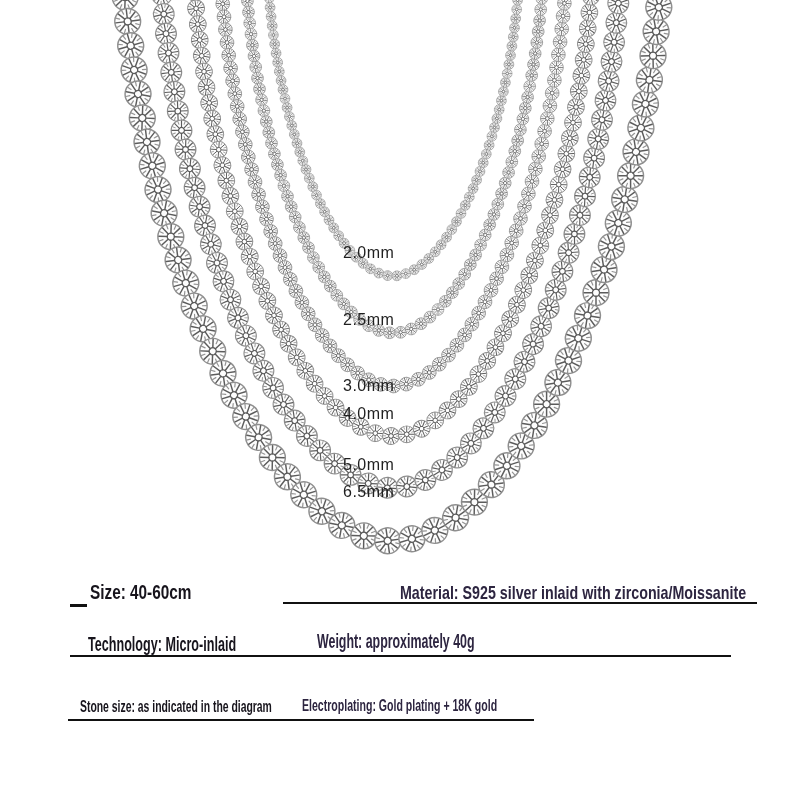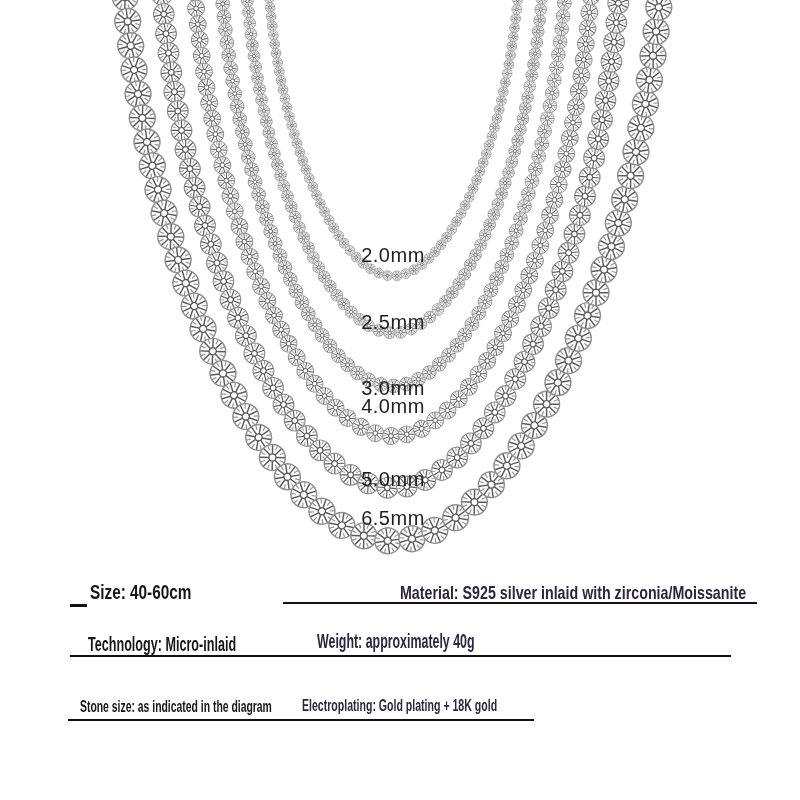--- a/index.html
+++ b/index.html
@@ -3,22 +3,22 @@
 <meta charset="utf-8">
 <style>
   html,body{margin:0;padding:0;}
   body{font-family:"Liberation Sans",sans-serif;background:#fff;}
   .canvas{position:relative;width:800px;height:800px;background:var(--bg,#fff);overflow:hidden;}
 
   
   #necklace-svg{position:absolute;left:0;top:0;display:block;}
 
   .size-label{
-    position:absolute;left:343px;width:100px;text-align:center;
-    font-size:20px;line-height:1;color:var(--size-label,#1f1f1f);
+    position:absolute;left:343px;width:100px;
+    font-size:16px;line-height:1;color:var(--size-label,#1f1f1f);
     letter-spacing:0.5px;
   }
 
   
   .spec{
     position:absolute;white-space:nowrap;font-weight:bold;line-height:1.25;
     transform-origin:left top;color:var(--ink-left,#17141c);
   }
   .spec.right-col{color:var(--ink-right,#2d2540);}
   .t-size    {left:90px;  top:579px; font-size:21px; transform:scaleX(0.73);}
@@ -458,23 +458,23 @@
       <use href="#stone" xlink:href="#stone" transform="translate(514.5 27.8) rotate(53) scale(0.500)"></use>
       <use href="#stone" xlink:href="#stone" transform="translate(515.7 18.6) rotate(118) scale(0.500)"></use>
       <use href="#stone" xlink:href="#stone" transform="translate(516.7 9.4) rotate(183) scale(0.500)"></use>
       <use href="#stone" xlink:href="#stone" transform="translate(517.6 0.2) rotate(248) scale(0.500)"></use>
       <use href="#stone" xlink:href="#stone" transform="translate(518.4 -9.0) rotate(312) scale(0.500)"></use>
     </svg>
 
   <div class="size-label" style="top:245px">2.0mm</div>
   <div class="size-label" style="top:312px">2.5mm</div>
   <div class="size-label" style="top:378px">3.0mm</div>
-  <div class="size-label" style="top:396px">4.0mm</div>
-  <div class="size-label" style="top:469px">5.0mm</div>
-  <div class="size-label" style="top:508px">6.5mm</div>
+  <div class="size-label" style="top:406px">4.0mm</div>
+  <div class="size-label" style="top:457px">5.0mm</div>
+  <div class="size-label" style="top:484px">6.5mm</div>
 
   <div class="spec t-size">Size: 40-60cm</div>
   <div class="spec t-material right-col">Material: S925 silver inlaid with zirconia/Moissanite</div>
   <div class="spec t-tech">Technology: Micro-inlaid</div>
   <div class="spec t-weight right-col">Weight: approximately 40g</div>
   <div class="spec t-stone">Stone size: as indicated in the diagram</div>
   <div class="spec t-electro right-col">Electroplating: Gold plating + 18K gold</div>
 
   <div class="divider div-r1-short"></div>
   <div class="divider div-r1-main"></div>

